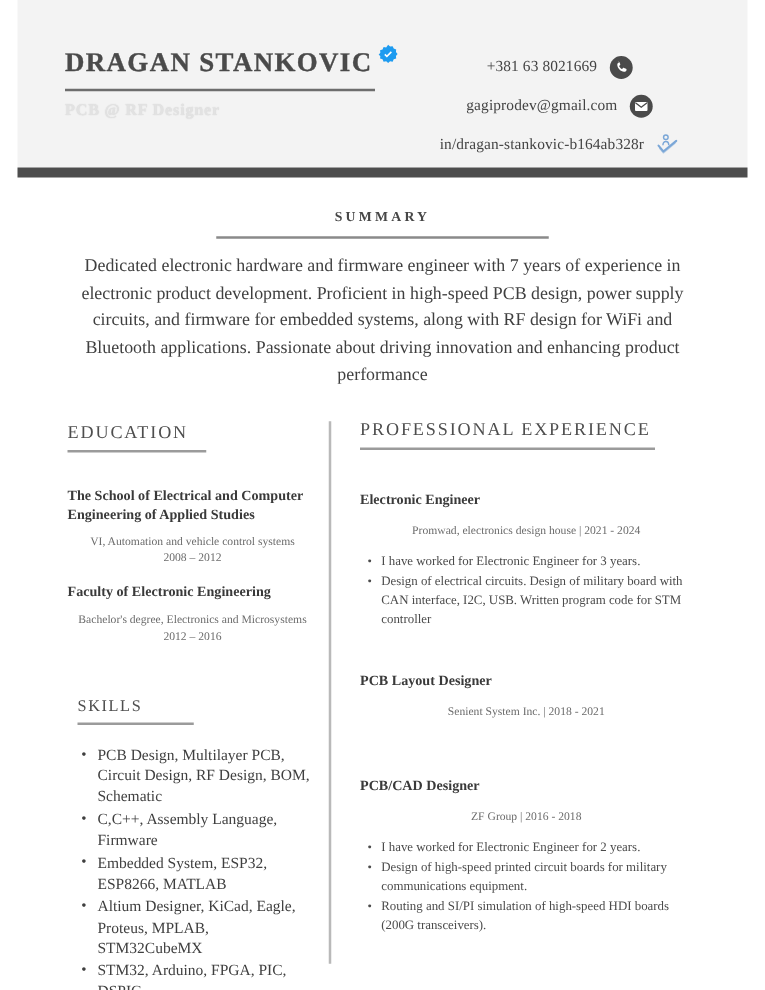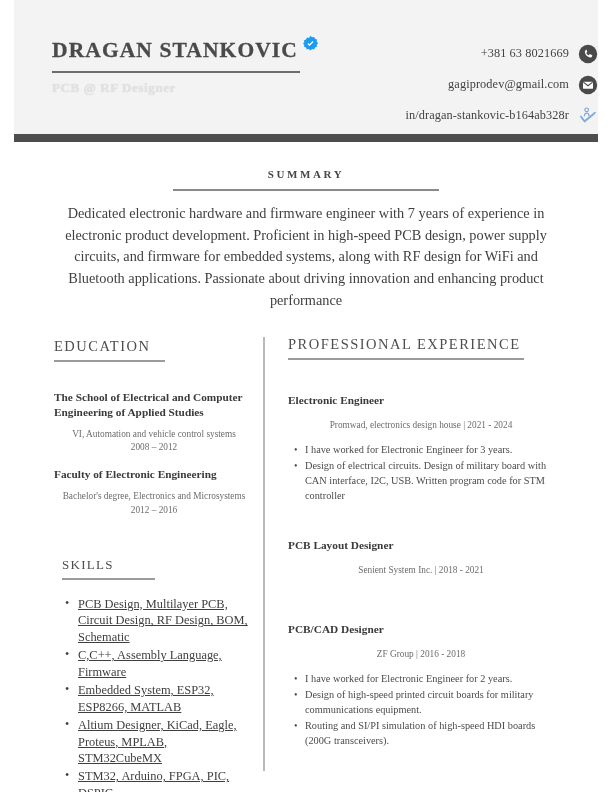--- a/index.html
+++ b/index.html
@@ -78,21 +78,21 @@
   
   .contact {
     position: absolute;
     right: 14px;
     top: 38px;
     width: 300px;
   }
   .contact-row {
     display: flex;
     align-items: center;
-    justify-content: flex-end;
+    justify-content: center;
     height: 31px;
   }
   .contact-text {
     font-size: 12.3px;
     color: #434343;
     white-space: nowrap;
     margin-right: 9px;
     letter-spacing: 0.1px;
   }
   .contact-icon {
@@ -217,21 +217,20 @@
     margin: 0;
     padding-left: 24px;
     list-style: none;
   }
   ul.skills-list li {
     position: relative;
     font-size: 12.4px;
     line-height: 1.36;
     color: #3f3f3f;
     margin-bottom: 1px;
-    text-decoration: underline;
   }
   ul.skills-list li::before {
     content: "•";
     position: absolute;
     left: -13px;
     top: -1px;
     font-size: 12px;
     color: #3f3f3f;
   }
 

